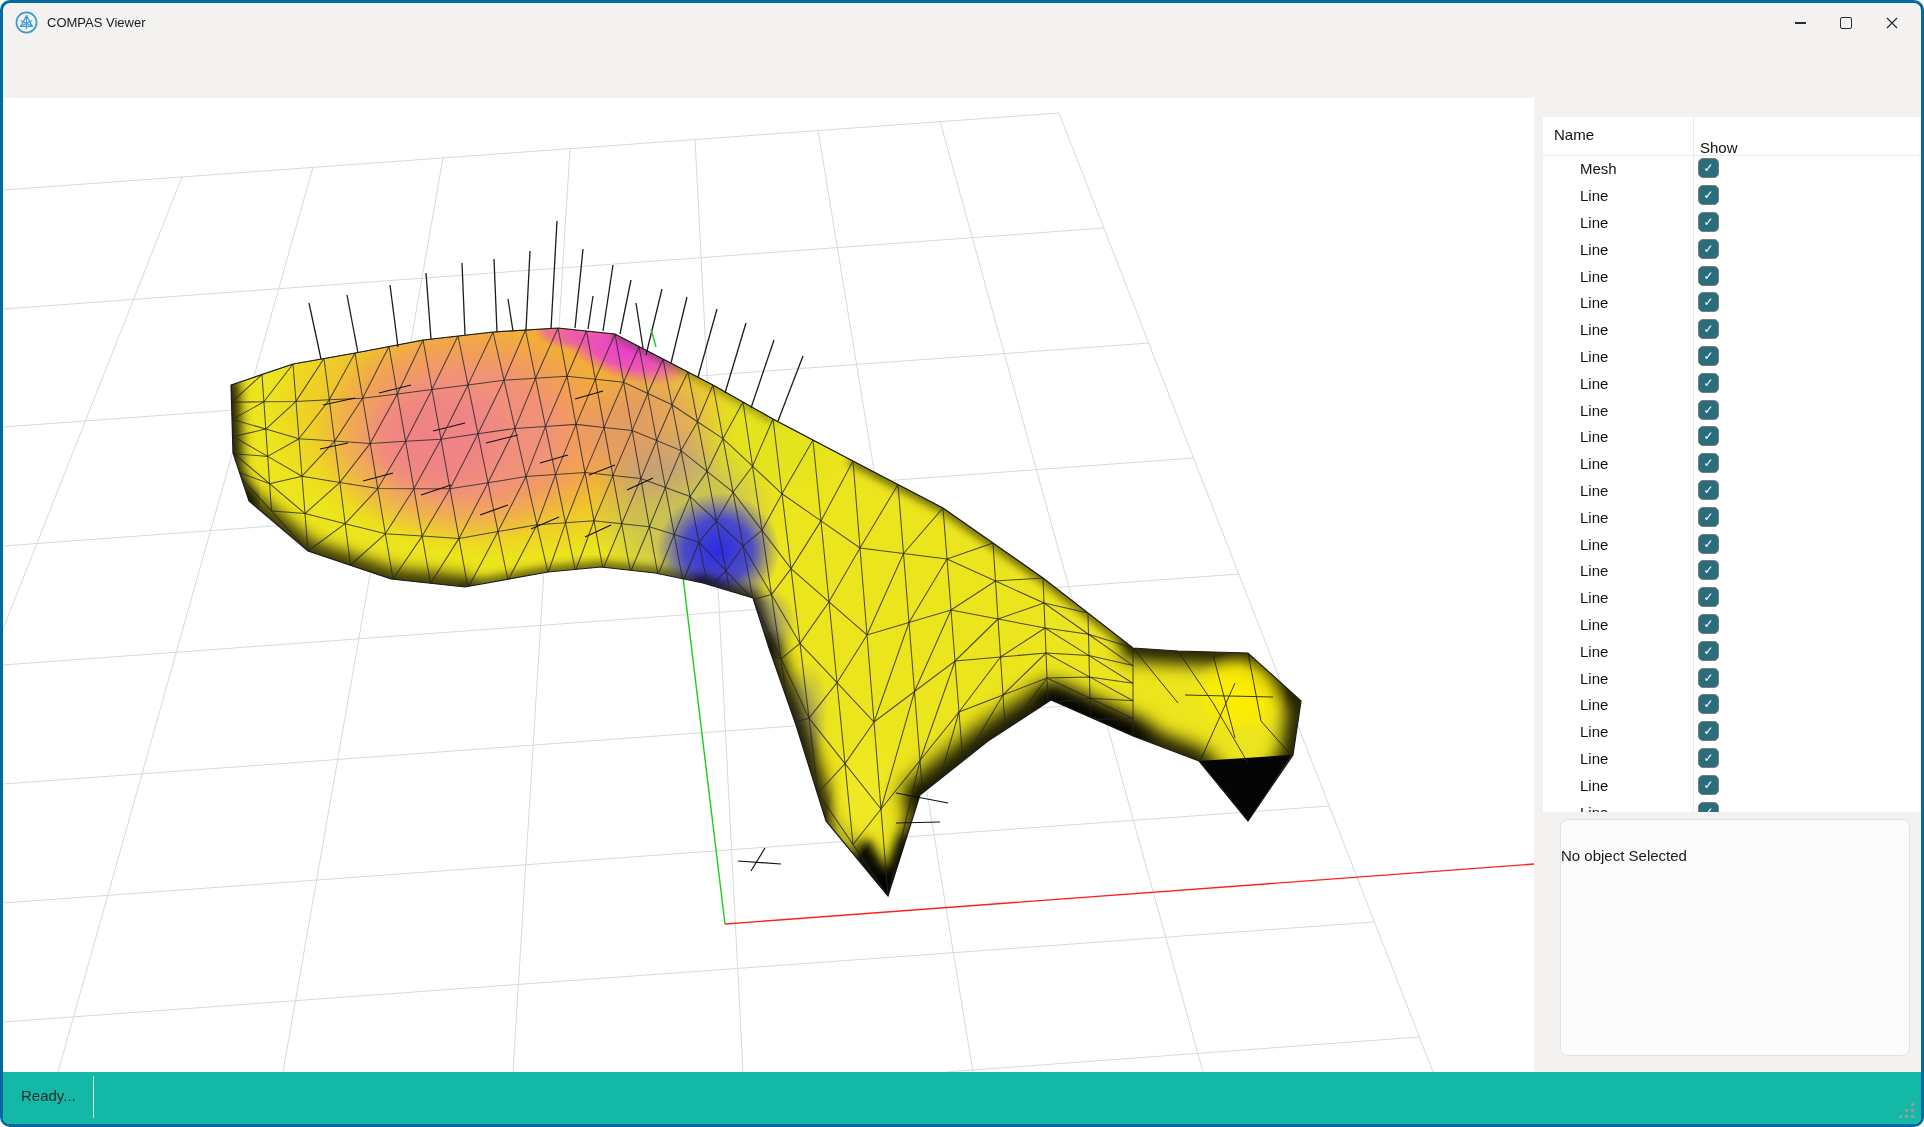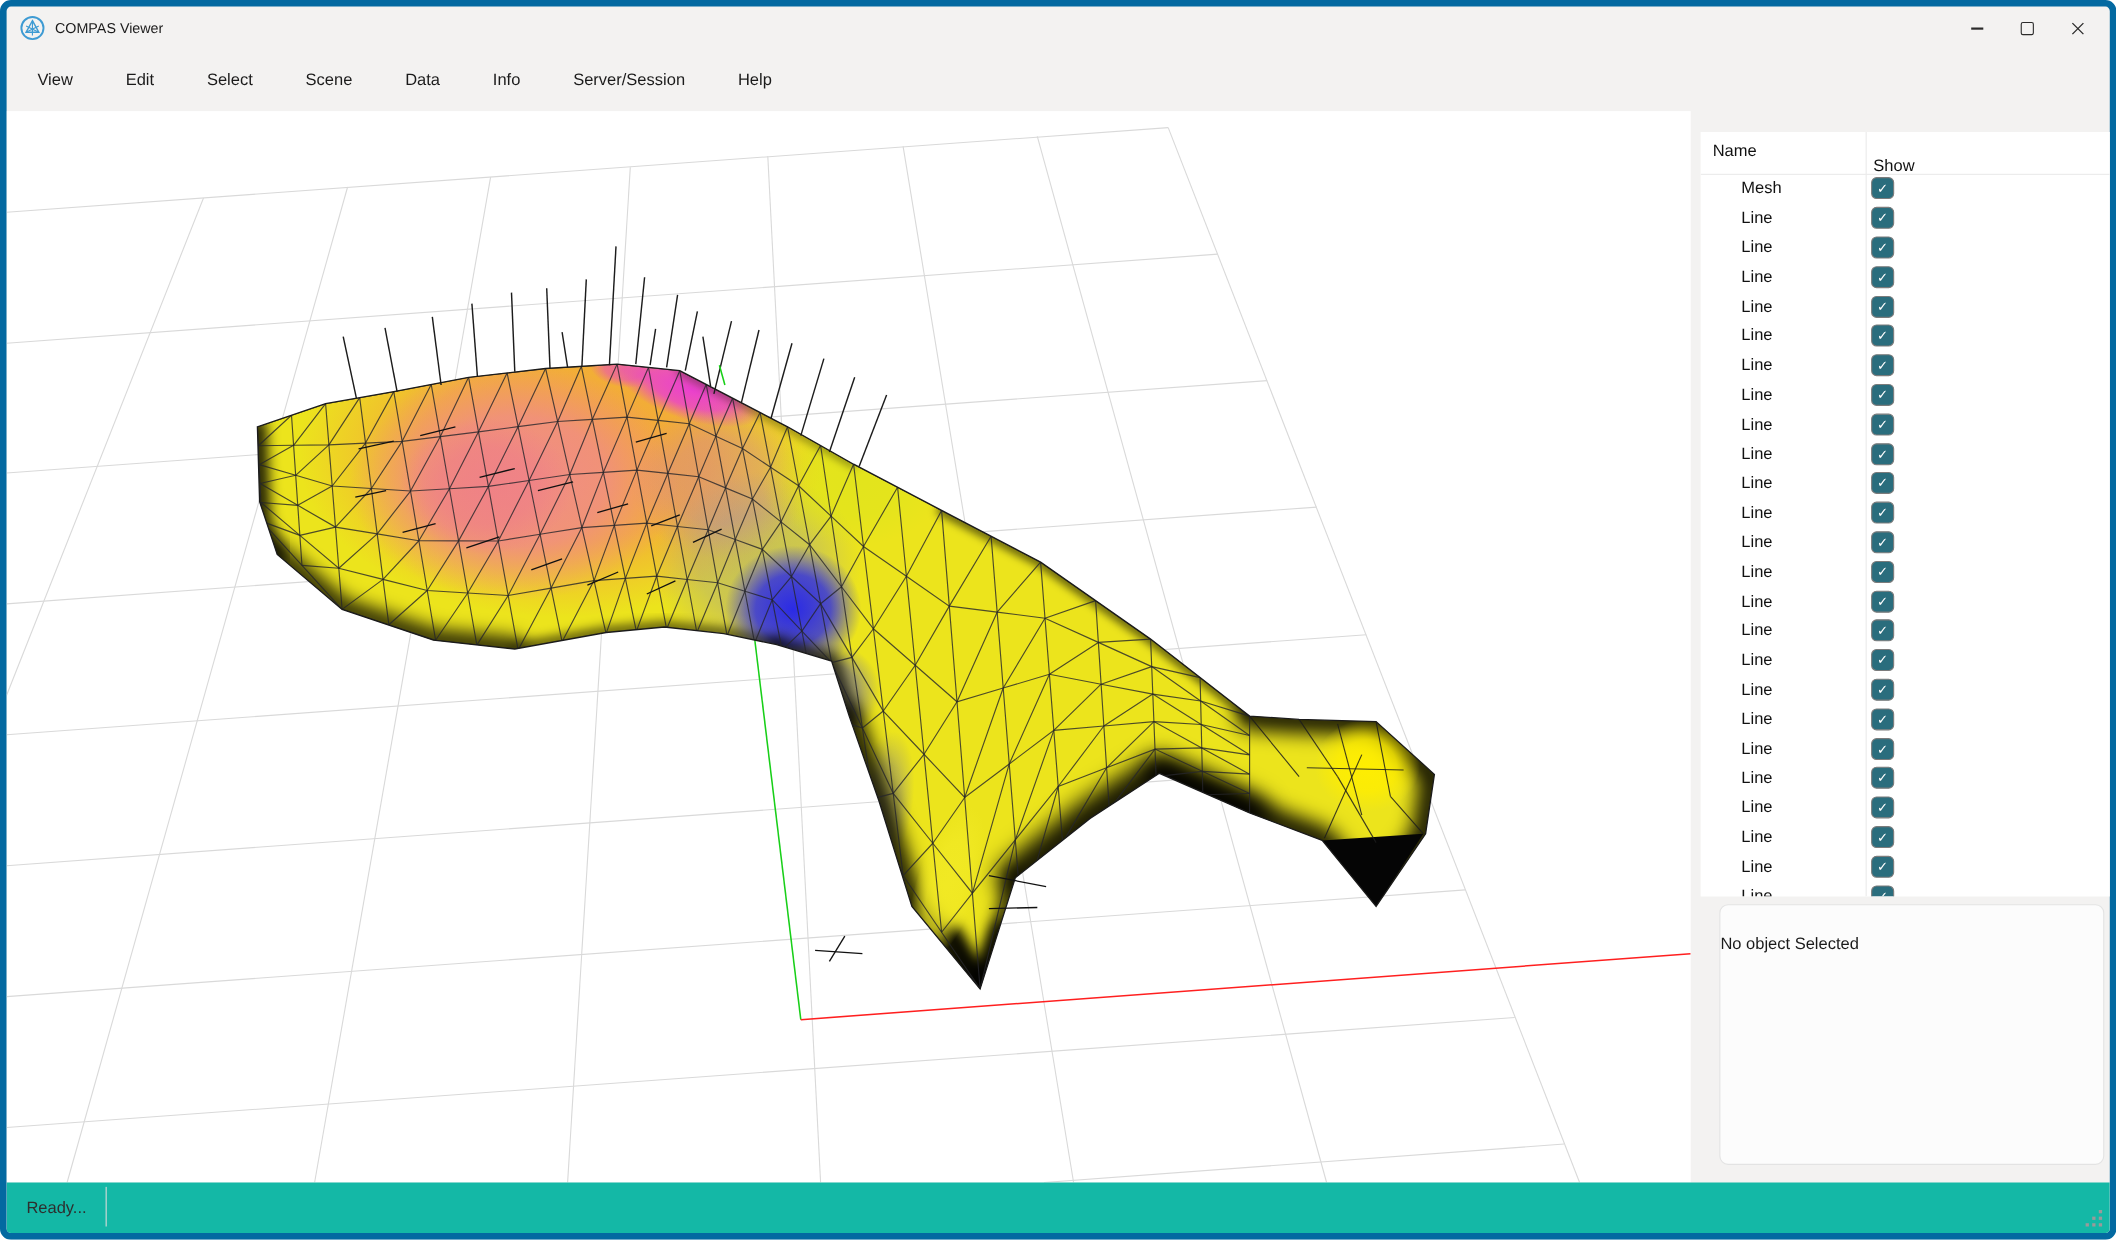--- a/index.html
+++ b/index.html
@@ -1,18 +1,18 @@
 <!DOCTYPE html>
 <html><head>
 <meta charset="utf-8">
 <style>
   html,body{margin:0;padding:0;background:#ffffff;}
   body{font-family:"Liberation Sans",sans-serif;}
   .window{position:relative;width:1924px;height:1127px;background:#f3f2f1;border-radius:10px;
-          overflow:hidden;border:6px solid #0369a1;box-sizing:border-box;}
+          overflow:hidden;border:3px solid #0369a1;box-sizing:border-box;}
   
   .titlebar{position:absolute;top:0;left:0;right:0;height:40px;}
   .logo{position:absolute;left:12px;top:8px;width:23px;height:23px;}
   .title{position:absolute;left:44px;top:12px;font-size:13px;color:#1b1b1b;}
   .winbtns{position:absolute;right:6px;top:0;height:40px;display:flex;}
   .wbtn{width:46px;height:40px;display:flex;align-items:center;justify-content:center;cursor:default;}
   .ic-min{width:11px;height:1.4px;background:#2b2b2b;}
   .ic-max{width:10px;height:10px;border:1.2px solid #2b2b2b;border-radius:2px;}
   
   .menubar{position:absolute;top:40px;left:0;height:52px;display:flex;align-items:center;padding-left:28px;}
@@ -64,30 +64,20 @@
           <div class="ic-max"></div>
         </div>
       <div class="wbtn">
         <svg width="12" height="12" viewBox="0 0 12 12">
           <path d="M1 1 L11 11 M11 1 L1 11" stroke="#2b2b2b" stroke-width="1.2"></path>
         </svg>
       </div>
     </div>
   </div>
 
-  <div class="menubar" id="menubar">
-      <span class="menu-item">View</span>
-      <span class="menu-item">Edit</span>
-      <span class="menu-item">Select</span>
-      <span class="menu-item">Scene</span>
-      <span class="menu-item">Data</span>
-      <span class="menu-item">Info</span>
-      <span class="menu-item">Server/Session</span>
-      <span class="menu-item">Help</span>
-    </div>
 
   <div class="viewport">
     <svg id="scene3d" viewBox="0 95 1531 974" width="1531" height="974">
         <defs>
           <radialGradient id="grad0">
             <stop offset="0%" stop-color="#f49b40" stop-opacity="0.9"></stop>
             <stop offset="55%" stop-color="#f49b40" stop-opacity="0.7200000000000001"></stop>
             <stop offset="100%" stop-color="#f49b40" stop-opacity="0"></stop>
           </radialGradient>
           <radialGradient id="grad1">

